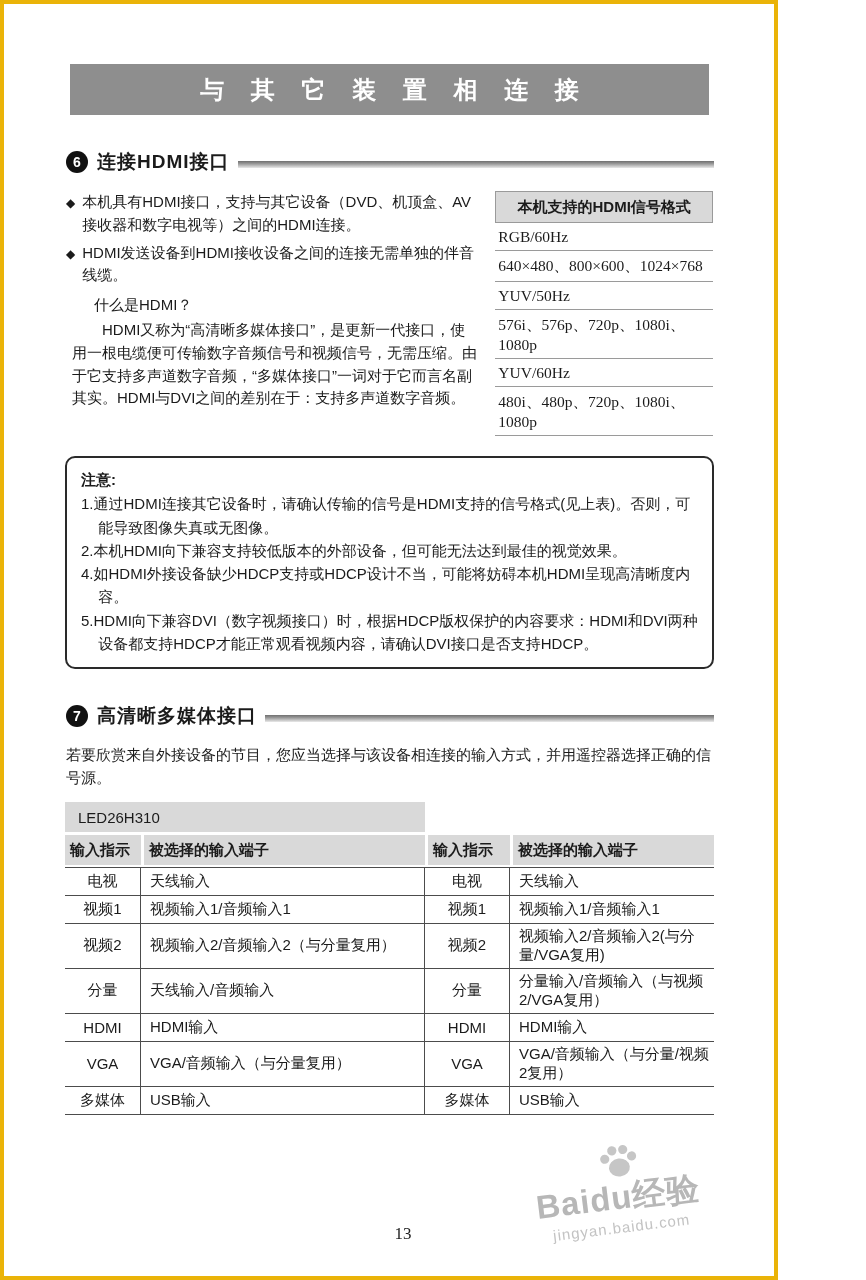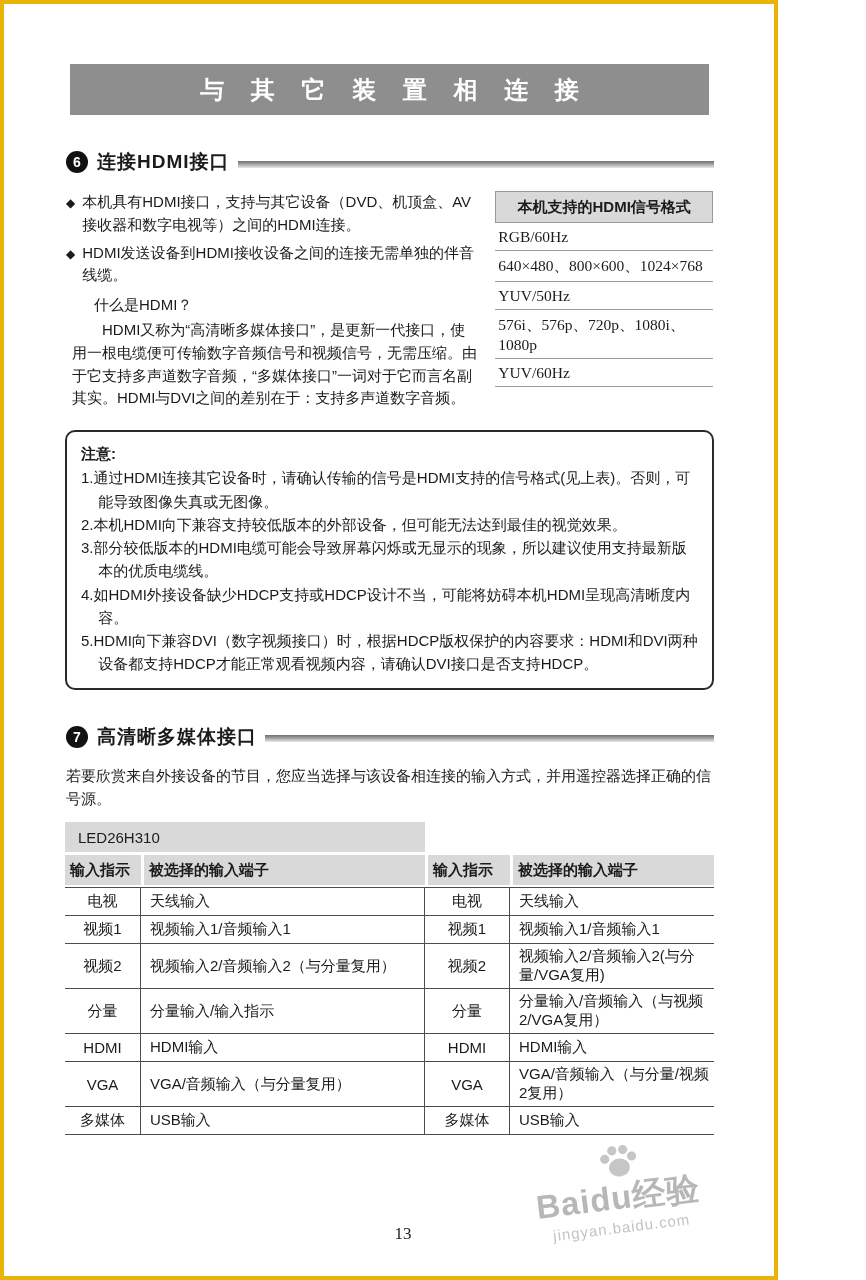--- a/index.html
+++ b/index.html
@@ -180,29 +180,29 @@
     </div>
 
     <div class="s6-right">
       <div class="hdmi-table">
         <div class="hdmi-table-header">本机支持的HDMI信号格式</div>
         <div class="hdmi-row">RGB/60Hz</div>
         <div class="hdmi-row">640×480、800×600、1024×768</div>
         <div class="hdmi-row">YUV/50Hz</div>
         <div class="hdmi-row">576i、576p、720p、1080i、1080p</div>
         <div class="hdmi-row">YUV/60Hz</div>
+        <div class="hdmi-row">480i、480p、720p、1080i、1080p</div>
       </div>
     </div>
   </div>
 
   <div class="note-box">
     <div class="note-title">注意:</div>
     <div class="note-item">1.通过HDMI连接其它设备时，请确认传输的信号是HDMI支持的信号格式(见上表)。否则，可能导致图像失真或无图像。</div>
     <div class="note-item">2.本机HDMI向下兼容支持较低版本的外部设备，但可能无法达到最佳的视觉效果。</div>
-    <div class="note-item">3.部分较低版本的HDMI电缆可能会导致屏幕闪烁或无显示的现象，所以建议使用支持最新版本的优质电缆线。</div>
     <div class="note-item">4.如HDMI外接设备缺少HDCP支持或HDCP设计不当，可能将妨碍本机HDMI呈现高清晰度内容。</div>
     <div class="note-item">5.HDMI向下兼容DVI（数字视频接口）时，根据HDCP版权保护的内容要求：HDMI和DVI两种设备都支持HDCP才能正常观看视频内容，请确认DVI接口是否支持HDCP。</div>
   </div>
 
   <div class="section-heading">
     <span class="badge">7</span>
     <span class="section-title">高清晰多媒体接口</span>
     <span class="heading-rule"></span>
   </div>
 
@@ -232,21 +232,21 @@
         <div class="cell-term last">视频输入1/音频输入1</div>
       </div>
       <div class="data-row">
         <div class="cell-ind">视频2</div>
         <div class="cell-term">视频输入2/音频输入2（与分量复用）</div>
         <div class="cell-ind">视频2</div>
         <div class="cell-term last">视频输入2/音频输入2(与分量/VGA复用)</div>
       </div>
       <div class="data-row">
         <div class="cell-ind">分量</div>
-        <div class="cell-term">分量输入/输入指示</div>
+        <div class="cell-term">天线输入/音频输入</div>
         <div class="cell-ind">分量</div>
         <div class="cell-term last">分量输入/音频输入（与视频2/VGA复用）</div>
       </div>
       <div class="data-row">
         <div class="cell-ind">HDMI</div>
         <div class="cell-term">HDMI输入</div>
         <div class="cell-ind">HDMI</div>
         <div class="cell-term last">HDMI输入</div>
       </div>
       <div class="data-row">

